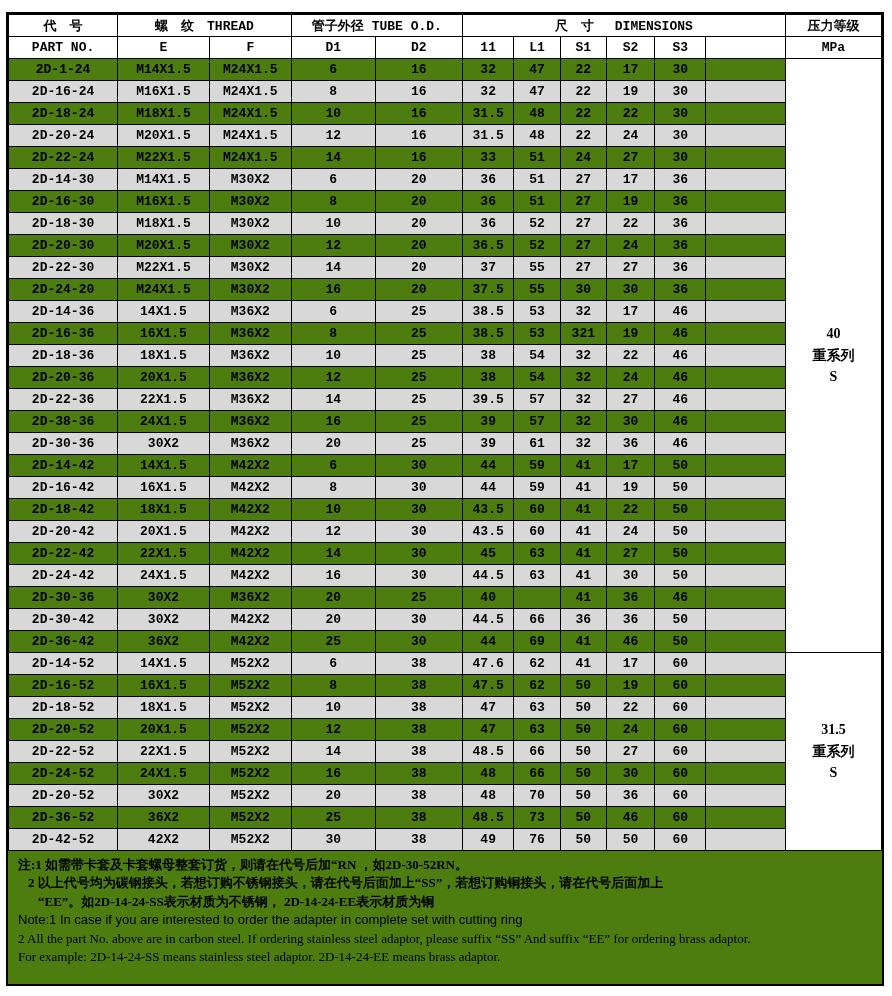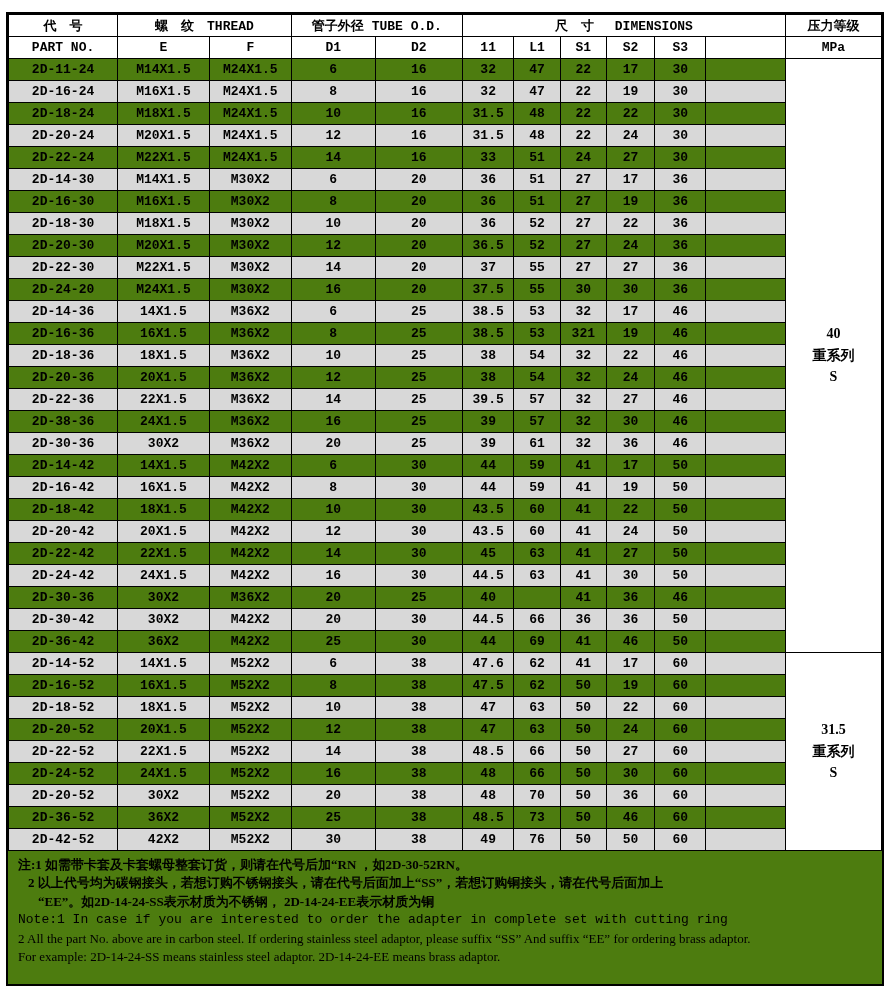--- a/index.html
+++ b/index.html
@@ -46,21 +46,21 @@
     white-space: normal;
     font-family: "Liberation Serif", serif;
   }
   td.pressure-cell div { line-height: 1.55; }
   .notes {
     padding: 5px 8px 0 10px;
     font-size: 13px;
   }
   .note { line-height: 1.42; }
   .cn { font-family: "Liberation Serif", serif; font-weight: bold; font-size: 13px; }
-  .en-mono { font-family: Liberation Mono, monospace; font-size: 13px; }
+  .en-mono { font-family: Liberation Sans, sans-serif; font-size: 13px; }
   .en-small { font-family: "Liberation Serif", serif; font-size: 13px; }
   .indent1 { padding-left: 10px; }
   .indent2 { padding-left: 20px; }
 </style>
 </head>
 <body>
 
 <div class="frame">
 
   <table>
@@ -96,21 +96,21 @@
         <th>L1</th>
         <th>S1</th>
         <th>S2</th>
         <th>S3</th>
         <th></th>
         <th>MPa</th>
       </tr>
     </thead>
     <tbody>
         <tr>
-          <td>2D-11-24</td>
+          <td>2D-1-24</td>
           <td>M14X1.5</td>
           <td>M24X1.5</td>
           <td>6</td>
           <td>16</td>
           <td>32</td>
           <td>47</td>
           <td>22</td>
           <td>17</td>
           <td>30</td>
           <td></td>

